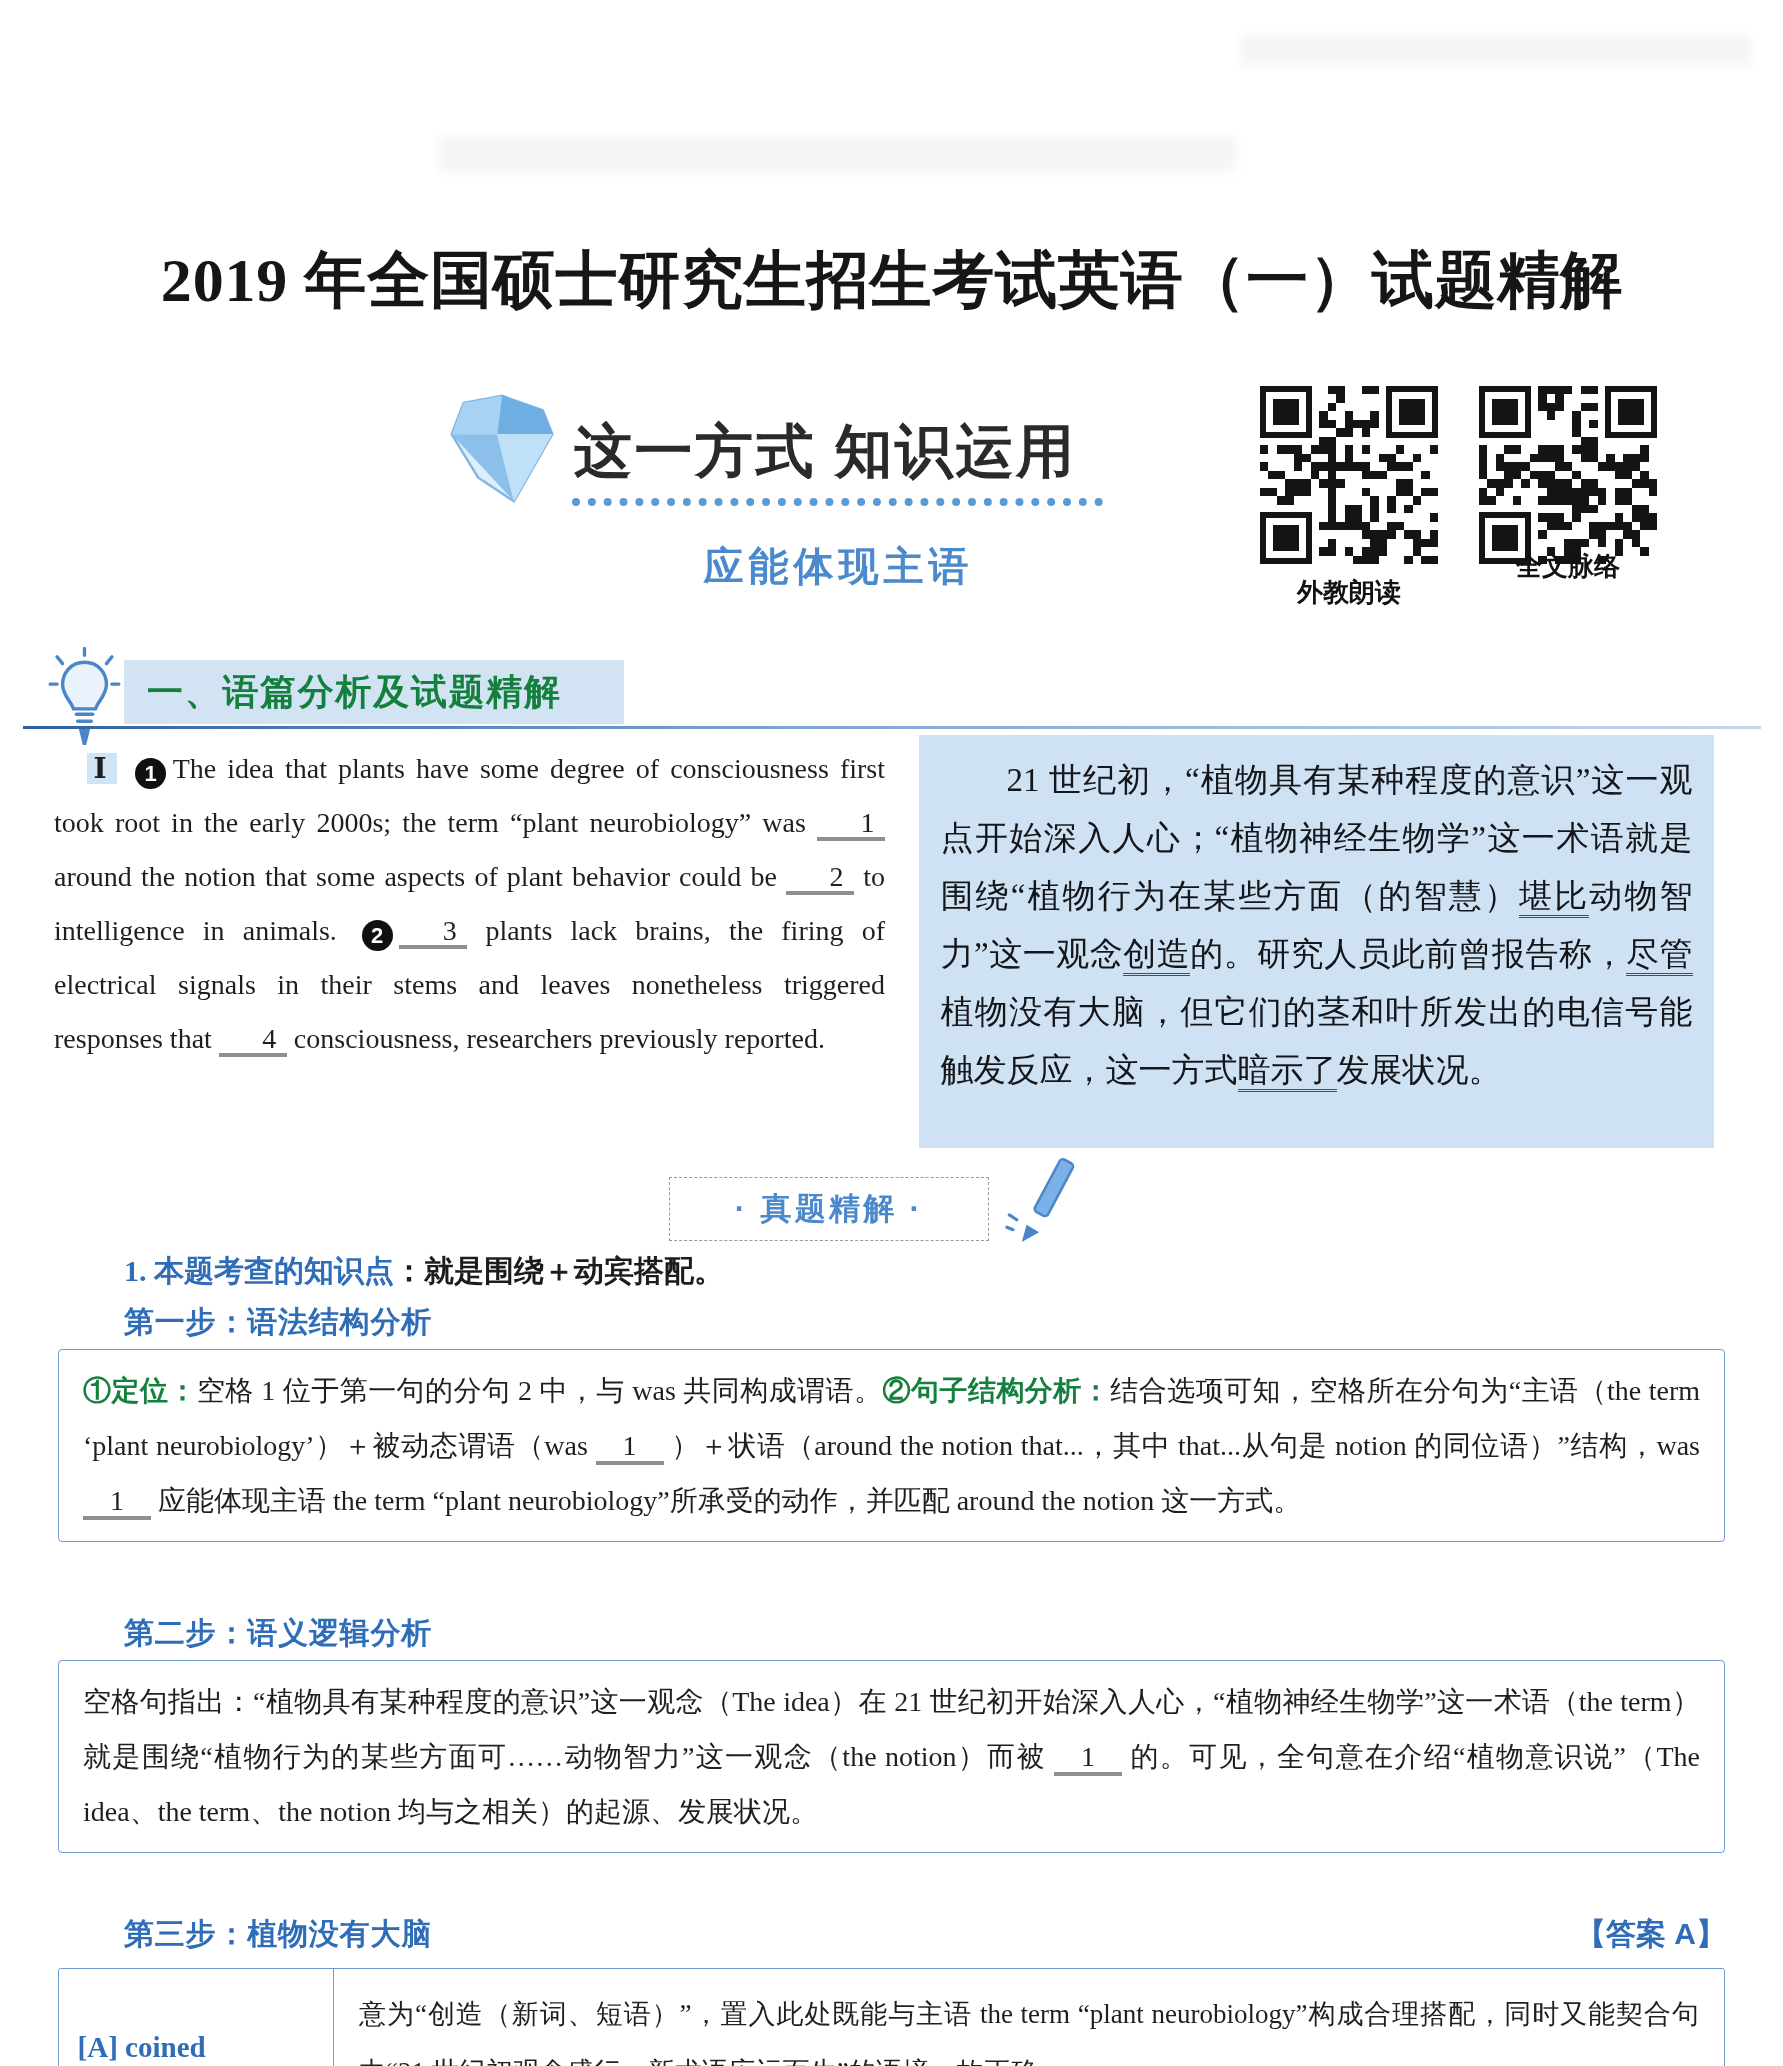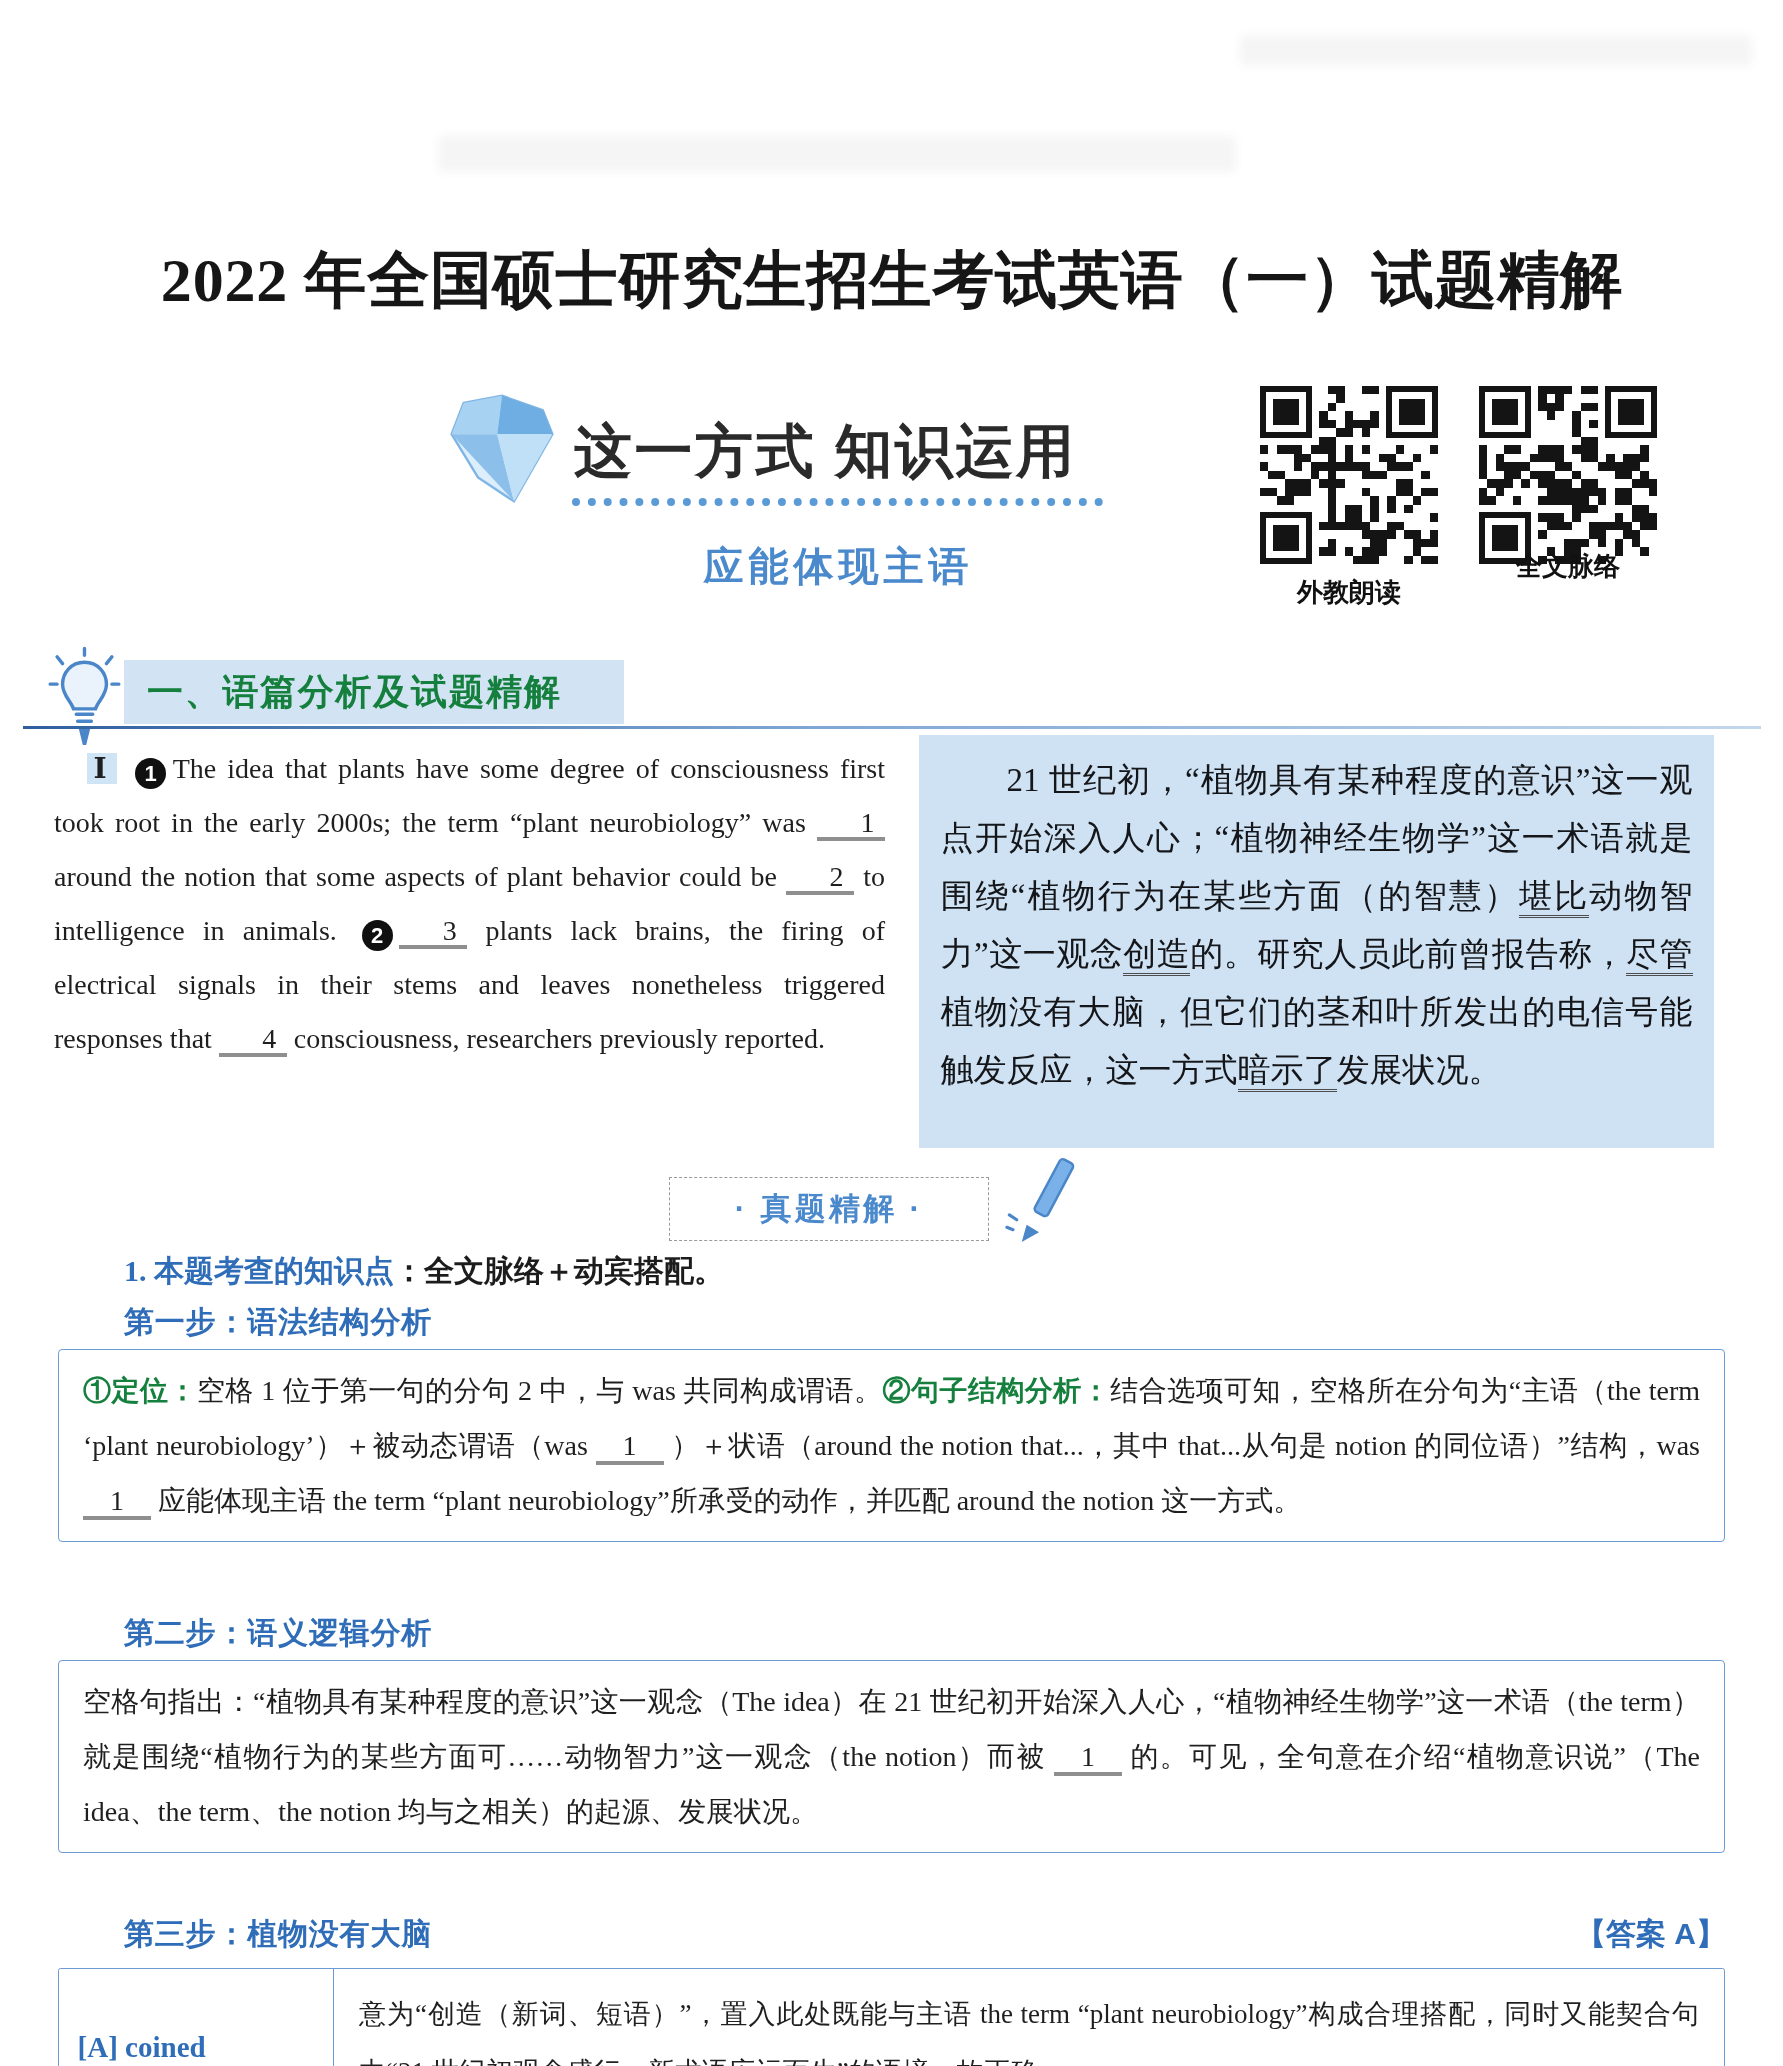--- a/index.html
+++ b/index.html
@@ -128,21 +128,21 @@
   .row-a{min-height:156px;}
   
   svg{display:block;}
 </style>
 </head>
 <body>
 
 <div class="abs ghost" style="left:1240px;top:35px;width:512px;height:31px;"></div>
 <div class="abs ghost" style="left:438px;top:136px;width:798px;height:36px;"></div>
 
-<div class="abs main-title">2022 年全国硕士研究生招生考试英语（一）试题精解</div>
+<div class="abs main-title">2019 年全国硕士研究生招生考试英语（一）试题精解</div>
 
 <div class="abs" style="left:442px;top:393px;width:120px;height:116px;">
   <svg width="120" height="116" viewBox="0 0 100 96">
     <polygon points="18,8 50,2 84,14 92,34 60,90 30,70 8,34" fill="#dceefb" stroke="#7fb5e4" stroke-width="2"></polygon>
     <polygon points="18,8 50,2 46,34 8,34" fill="#a8d2f2"></polygon>
     <polygon points="50,2 84,14 92,34 46,34" fill="#6faee2"></polygon>
     <polygon points="8,34 46,34 60,90" fill="#8cc0ea"></polygon>
     <polygon points="46,34 92,34 60,90" fill="#bfe0f6"></polygon>
   </svg>
 </div>
@@ -468,21 +468,21 @@
   <svg width="99" height="99" viewBox="0 0 80 80">
     <g>
       <rect x="44" y="4" width="12" height="48" rx="3" transform="rotate(28 50 28)" fill="#7ab1e8" stroke="#4a86c8" stroke-width="2"></rect>
       <polygon points="28,58 38,64 24,72" fill="#4a86c8"></polygon>
       <path d="M14 50 L20 54 M12 60 L17 62" stroke="#4a86c8" stroke-width="2.5" stroke-linecap="round"></path>
     </g>
   </svg>
 </div>
 
 <div class="abs kp-line">
-  <span class="lbl">1. 本题考查的知识点</span><span class="val">：全文脉络＋动宾搭配。</span>
+  <span class="lbl">1. 本题考查的知识点</span><span class="val">：就是围绕＋动宾搭配。</span>
 </div>
 
 <div class="abs step-title" style="left:124px;top:1302px;">第一步：语法结构分析</div>
 <div class="abs blue-box" style="top:1349px;"><span class="seg-blue">①定位：</span><span>空格 1 位于第一句的分句 2 中，与 was 共同构成谓语。</span><span class="seg-blue">②句子结构分析：</span><span>结合选项可知，空格所在分句为“主语（the term ‘plant neurobiology’）＋被动态谓语（was </span><span class="seg-blank">1</span><span> ）＋状语（around the notion that...，其中 that...从句是 notion 的同位语）”结构，was </span><span class="seg-blank">1</span><span> 应能体现主语 the term “plant neurobiology”所承受的动作，并匹配 around the notion 这一方式。</span></div>
 
 <div class="abs step-title" style="left:124px;top:1613px;">第二步：语义逻辑分析</div>
 <div class="abs blue-box" style="top:1660px;"><span>空格句指出：“植物具有某种程度的意识”这一观念（The idea）在 21 世纪初开始深入人心，“植物神经生物学”这一术语（the term）就是围绕“植物行为的某些方面可……动物智力”这一观念（the notion）而被 </span><span class="seg-blank">1</span><span> 的。可见，全句意在介绍“植物意识说”（The idea、the term、the notion 均与之相关）的起源、发展状况。</span></div>
 
 <div class="abs step-title" style="left:124px;top:1914px;">第三步：植物没有大脑</div>
 <div class="abs answer-tag" style="top:1914px;">【答案 A】</div>

